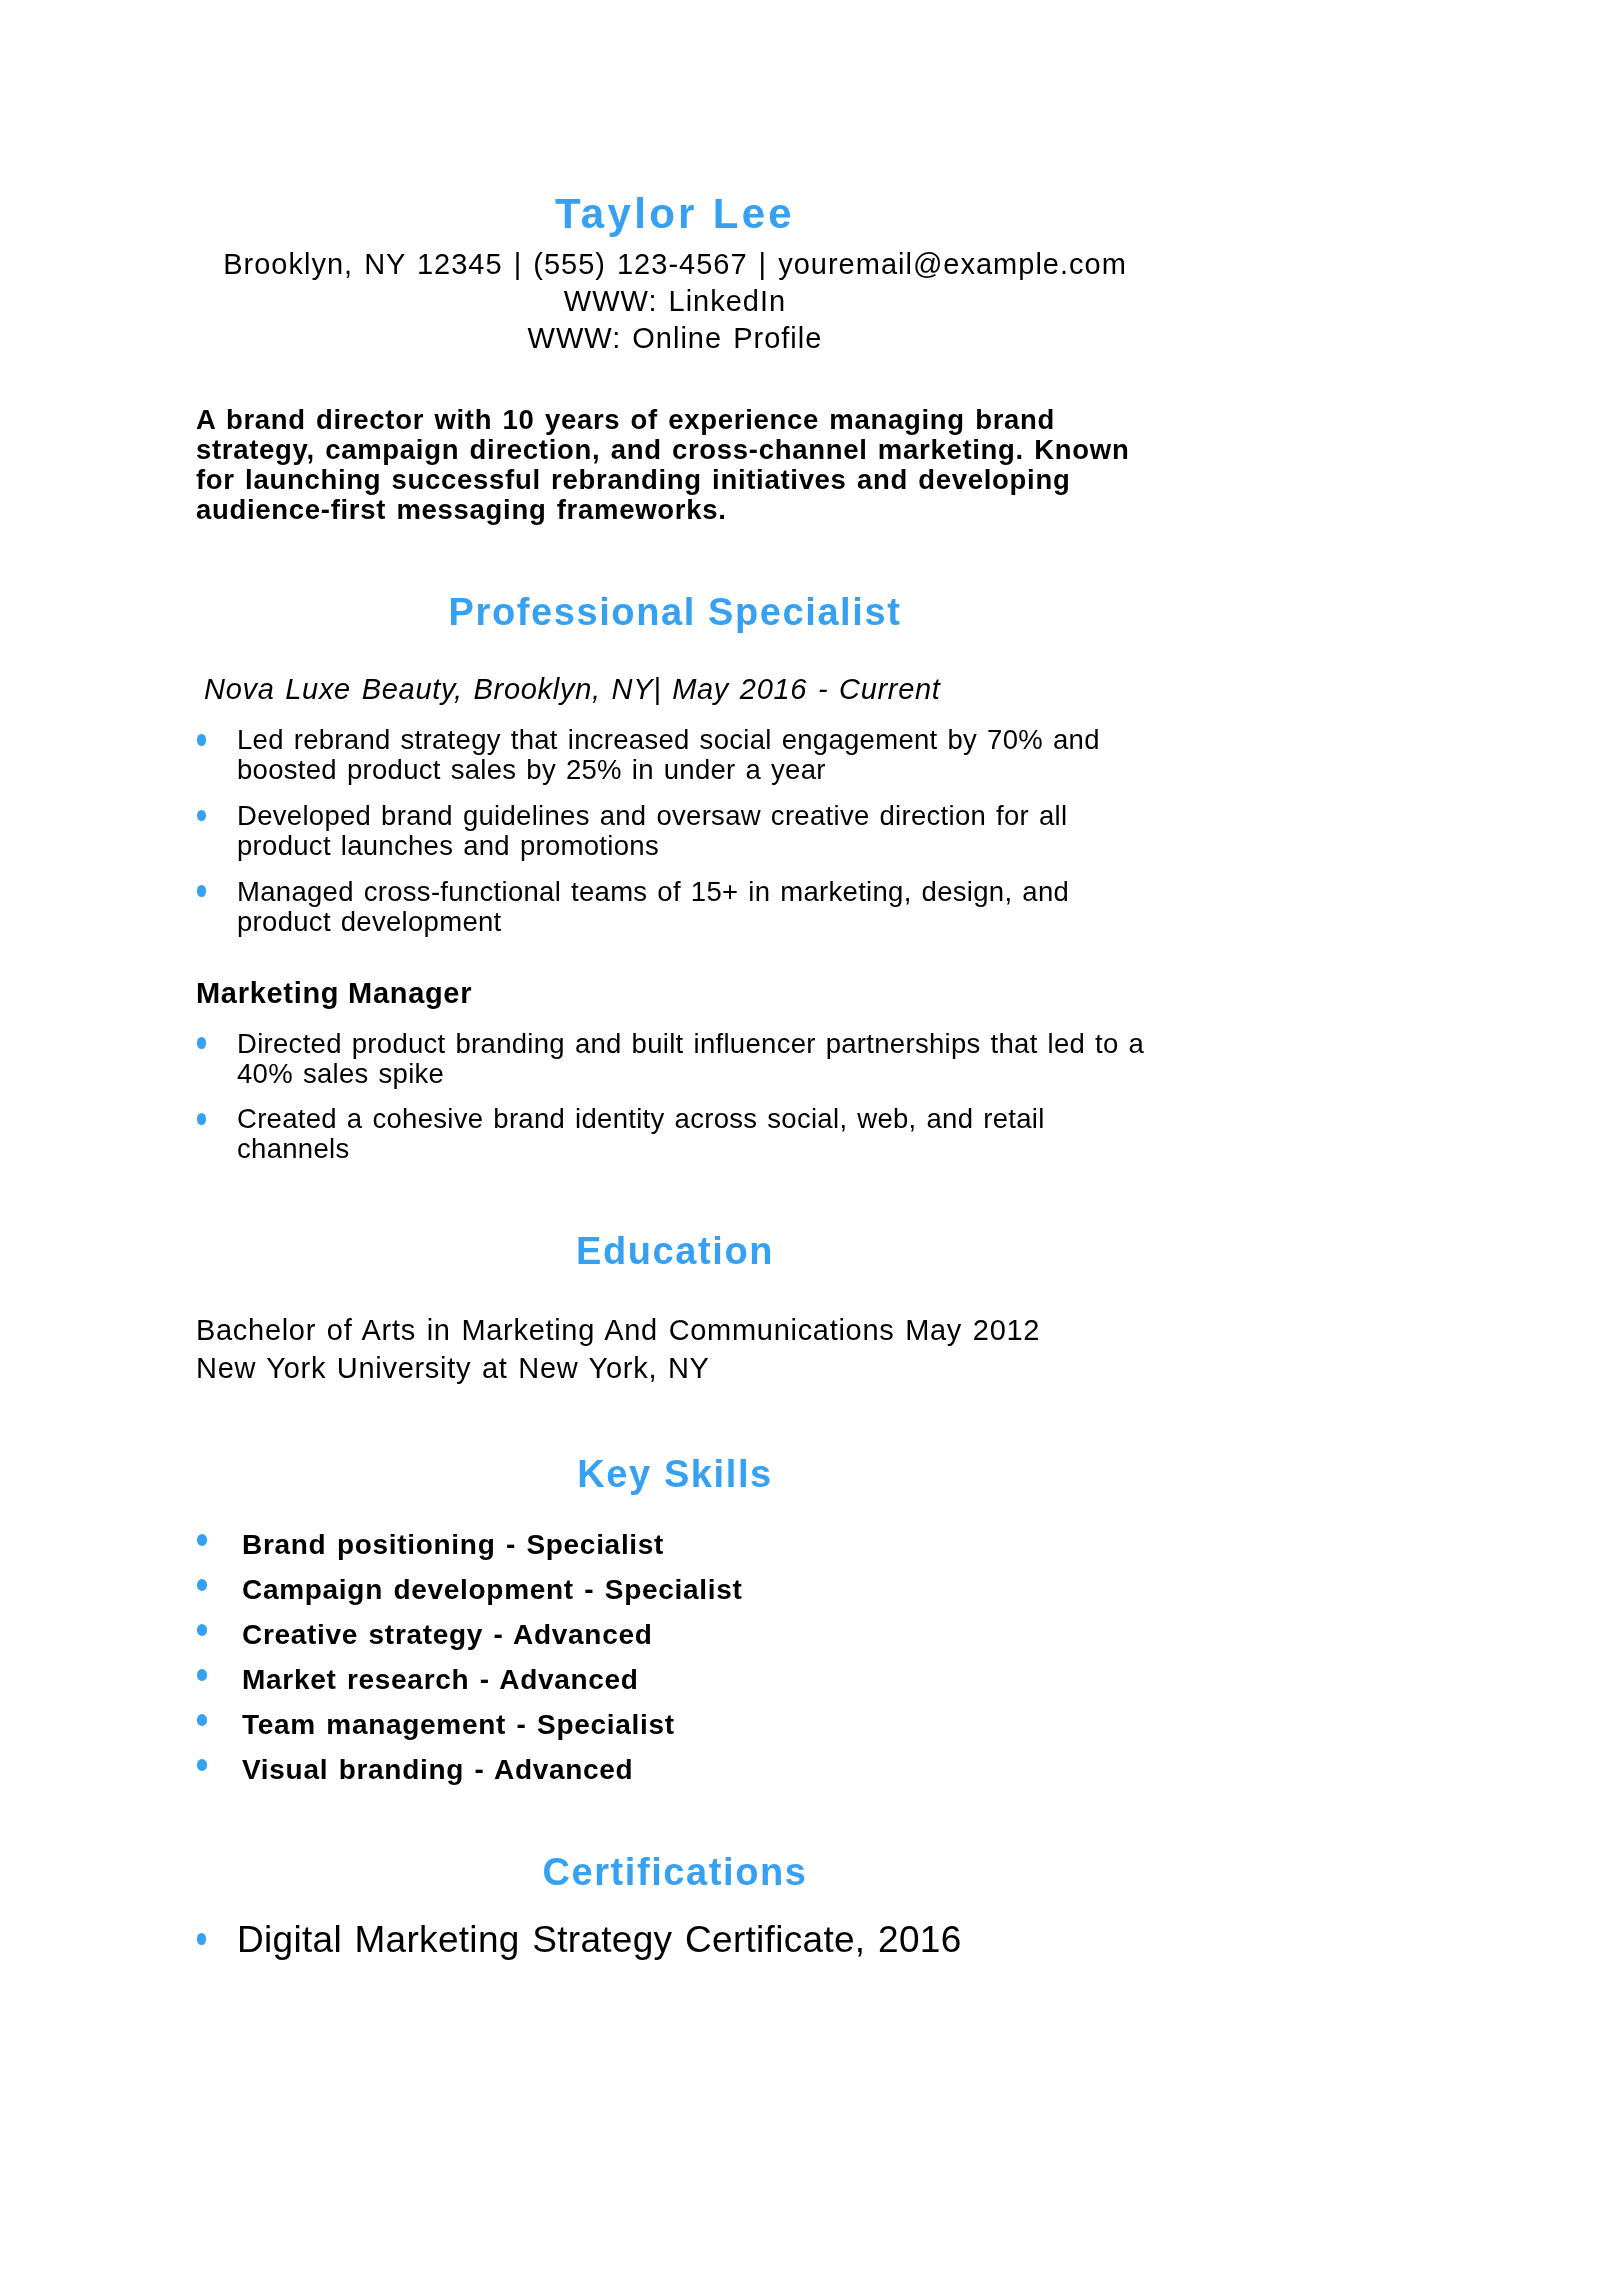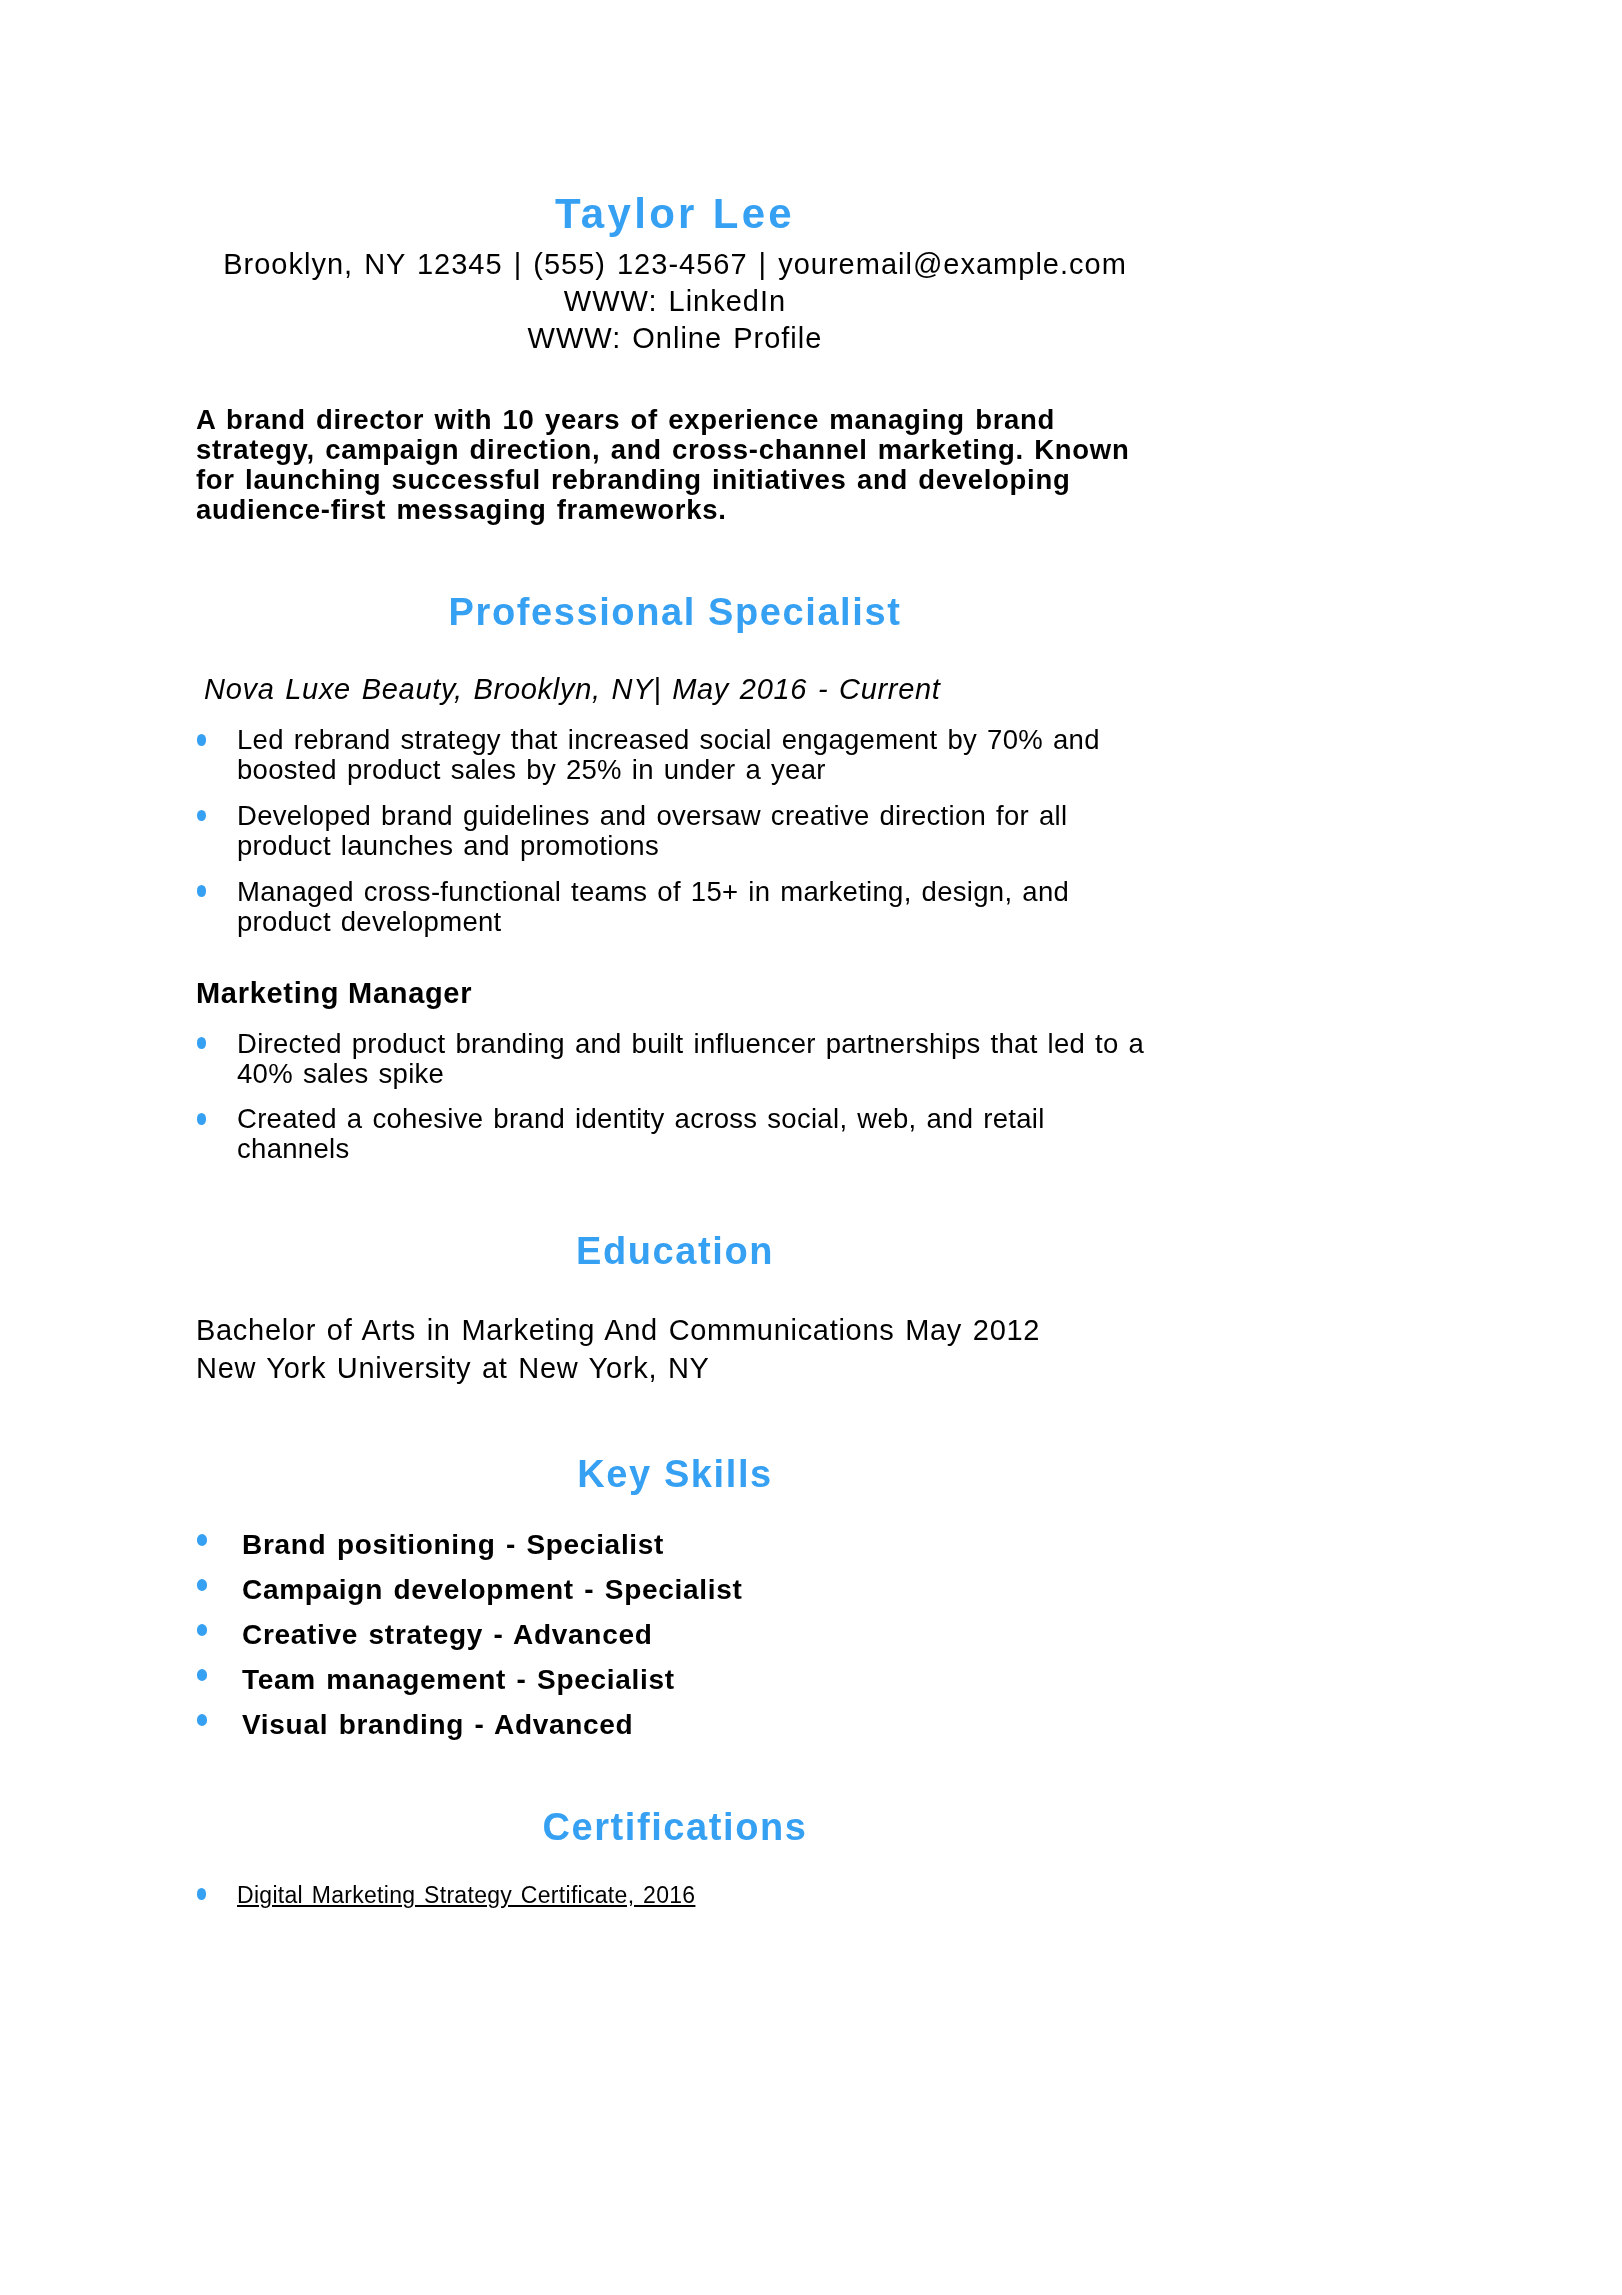--- a/index.html
+++ b/index.html
@@ -138,25 +138,24 @@
 
   
   ul.certs {
     list-style: none;
     margin: 31px 0 0 0;
     padding: 0;
   }
   ul.certs li {
     position: relative;
     padding-left: 41px;
-    font-size: 23px;
+    font-size: 37px;
     line-height: 30px;
     letter-spacing: 0.3px;
     word-spacing: 2px;
-    text-decoration: underline;
   }
   ul.certs .dot {
     position: absolute;
     left: 0.7px;
     top: 8.5px;
     width: 9.8px;
     height: 11.8px;
     border-radius: 50%;
     background: #36a0f3;
   }
@@ -198,20 +197,21 @@
   <div class="edu-block">
     <div class="edu-line">Bachelor of Arts in Marketing And Communications May 2012</div>
     <div class="edu-line">New York University at New York, NY</div>
   </div>
 
   <h2 class="section-title">Key Skills</h2>
   <ul class="skills">
     <li><span class="dot"></span><span>Brand positioning - Specialist</span></li>
     <li><span class="dot"></span><span>Campaign development - Specialist</span></li>
     <li><span class="dot"></span><span>Creative strategy - Advanced</span></li>
+    <li><span class="dot"></span><span>Market research - Advanced</span></li>
     <li><span class="dot"></span><span>Team management - Specialist</span></li>
     <li><span class="dot"></span><span>Visual branding - Advanced</span></li>
   </ul>
 
   <h2 class="section-title">Certifications</h2>
   <ul class="certs">
     <li><span class="dot"></span><span>Digital Marketing Strategy Certificate, 2016</span></li>
   </ul>
 
 </div>

